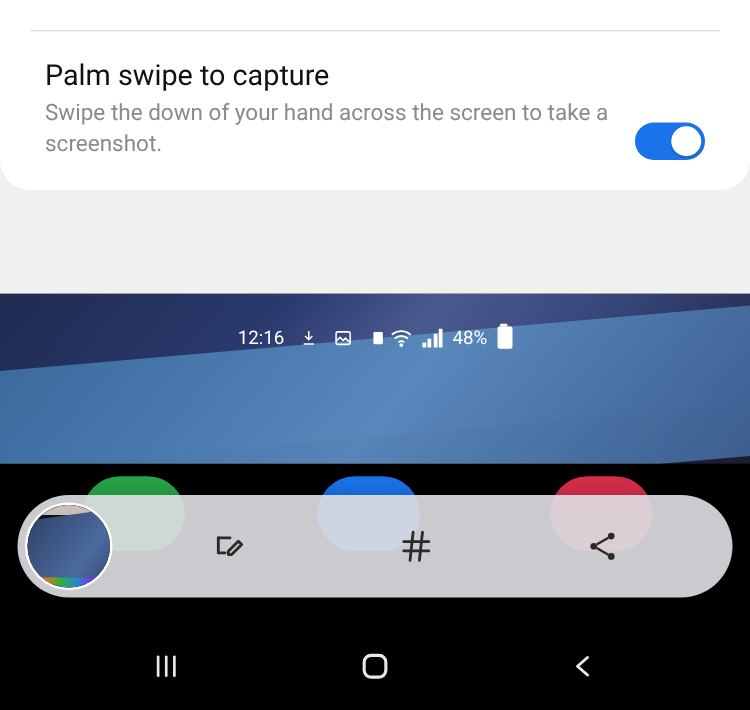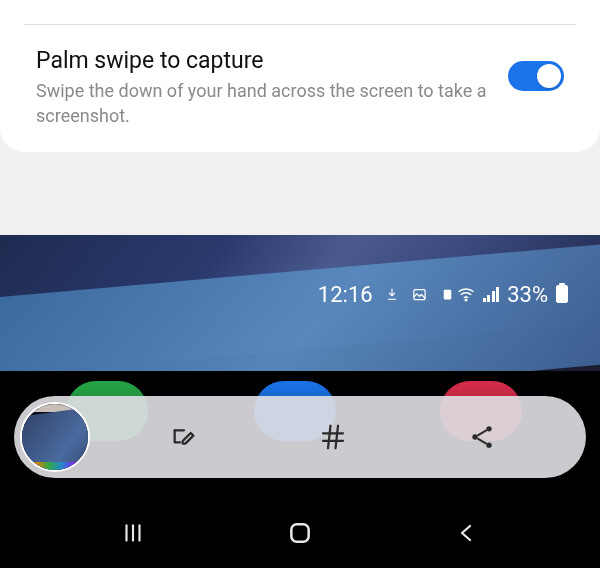--- a/index.html
+++ b/index.html
@@ -25,21 +25,21 @@
       height: 8px;
       line-height: 0;
     }
     .divider {
       height: 1px;
       background: #e0e0e0;
       margin: 22px 12px 22px 12px;
     }
     .setting-row {
       display: flex;
-      align-items: flex-start;
+      align-items: flex-end;
       padding: 0 24px;
       gap: 16px;
     }
     .setting-text { flex: 1; }
     .setting-title {
       font-size: 23px;
       color: #111;
       font-weight: 400;
       margin-bottom: 4px;
     }
@@ -107,23 +107,22 @@
     .status-bar {
       position: absolute;
       top: 20px;
       left: 0;
       width: 100%;
       height: 30px;
       display: flex;
       align-items: center;
       padding: 0 32px;
       color: #fff;
-      font-size: 22px;
-      justify-content: flex-end;
-      margin-top: 24px;
+      font-size: 15px;
+      justify-content: center;
     }
     .status-left { display: flex; align-items: center; gap: 10px; }
     .status-right { display: flex; align-items: center; gap: 8px; }
     .small-icon { width: 18px; height: 18px; display: inline-flex; align-items: center; justify-content: center; font-size: 15px; }
     .battery-icon {
       width: 12px; height: 18px;
       border: 1.5px solid #fff; border-radius: 2px;
       position: relative;
       background: #fff;
     }
@@ -295,21 +294,21 @@
             <path d="M2 9c6-5 14-5 20 0M5 13c4-3.5 10-3.5 14 0M9 17c2-1.5 4-1.5 6 0"></path>
             <circle cx="12" cy="20" r="1" fill="#fff"></circle>
           </svg>
       </span>
       <span class="signal-bars">
         <span></span>
           <span></span>
           <span></span>
           <span></span>
       </span>
-      <span>33%</span>
+      <span>48%</span>
       <span class="battery-icon"></span>
     </div>
   </div>
 
   <div class="dock-bg"></div>
   <div class="dock-icon dock-phone"></div>
   <div class="dock-icon dock-msg"></div>
   <div class="dock-icon dock-yt"></div>
 
   <div class="screenshot-bar">

